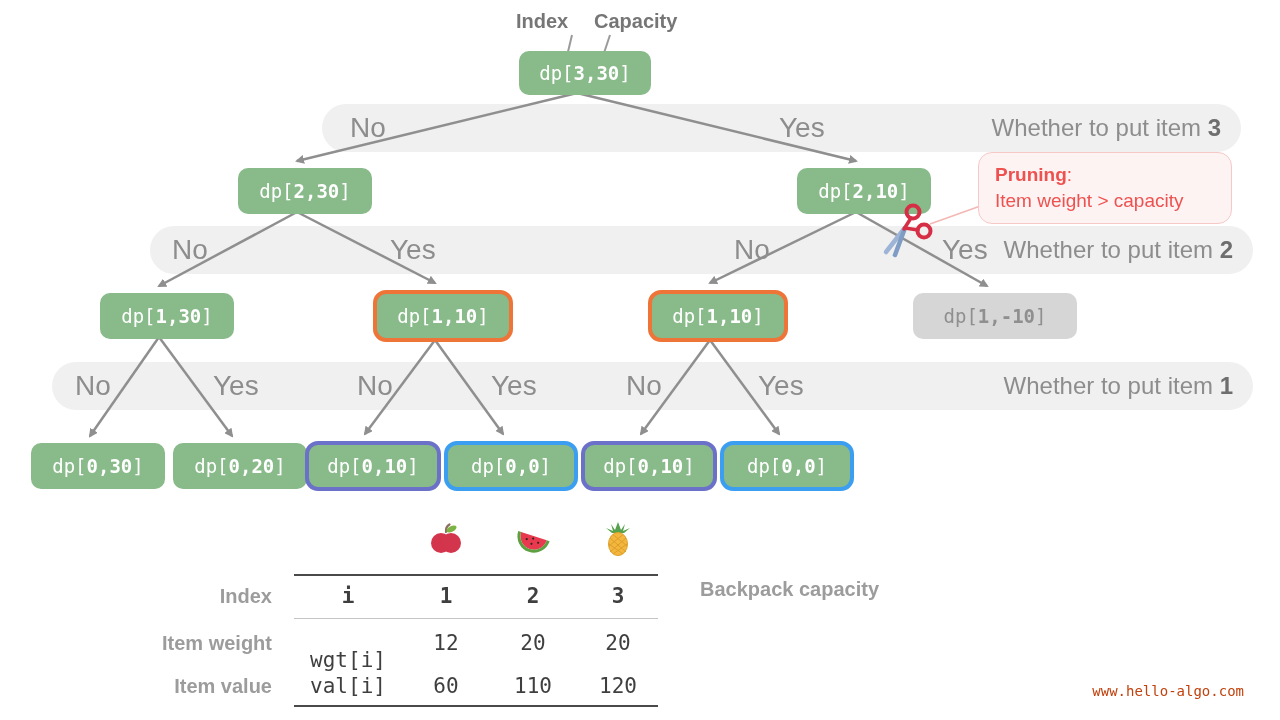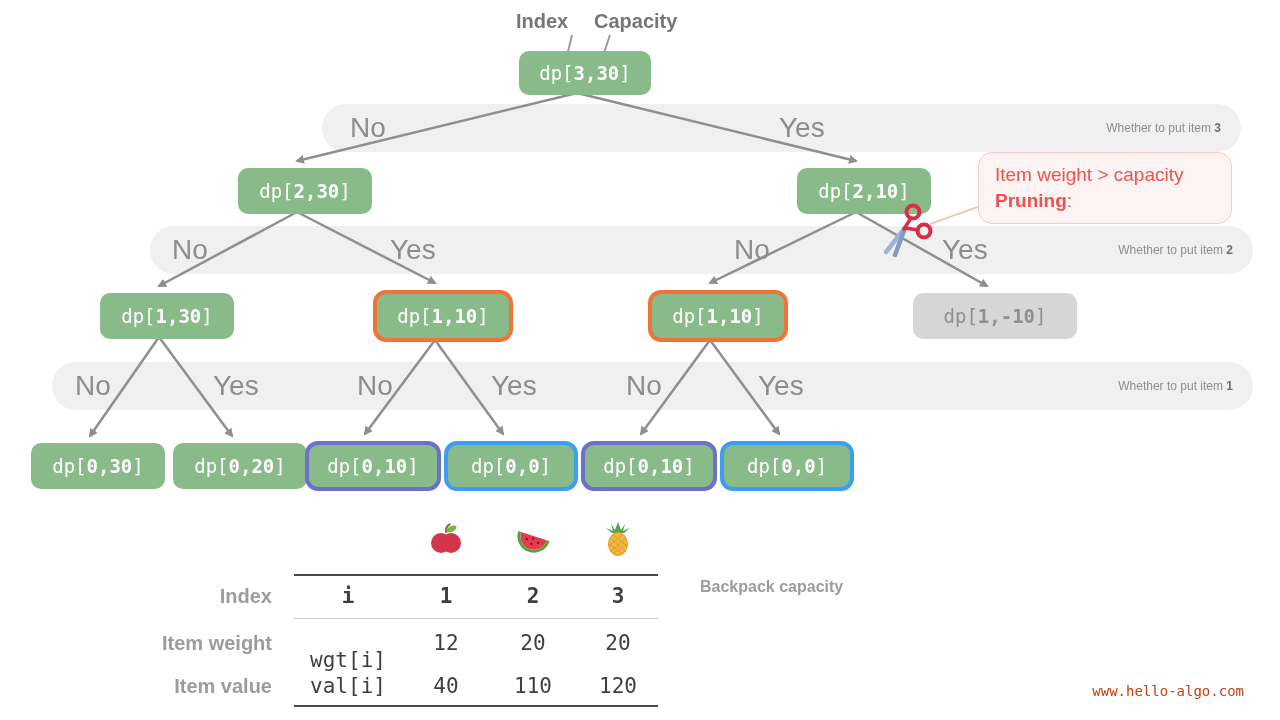--- a/index.html
+++ b/index.html
@@ -8,21 +8,21 @@
   .layer{position:absolute;left:0;top:0;width:1280px;height:720px;}
   #bands-layer{z-index:1;}
   #svg-layer{z-index:2;}
   #nodes-layer{z-index:3;margin-left:8px;}
   #anno-layer{z-index:4;pointer-events:none;}
 
   .band{position:absolute;background:var(--band-bg,#f0f0f0);border-radius:24px;}
   .band-label{position:absolute;top:50%;transform:translateY(-50%);
               font-size:28px;color:#8d8d8d;white-space:nowrap;}
   .band-q{position:absolute;right:20px;top:50%;transform:translateY(-50%);
-          font-size:12px;color:#8d8d8d;white-space:nowrap;}
+          font-size:24px;color:#8d8d8d;white-space:nowrap;}
   .band-q b{color:#6e6e6e;}
 
   .node{position:absolute;display:flex;align-items:center;justify-content:center;
         font-family:"DejaVu Sans Mono",monospace;font-size:19px;letter-spacing:0;
         color:#fff;background:var(--green,#89ba8a);border-radius:10px;box-sizing:border-box;
         white-space:nowrap;}
   .node b{font-weight:bold;}
   .node.orange{border:4px solid var(--orange,#ee7438);border-radius:13px;}
   .node.purple{border:4px solid var(--purple,#6b70c8);border-radius:13px;}
   .node.blue{border:4px solid var(--blue,#3c9ef0);border-radius:13px;}
@@ -39,21 +39,21 @@
 
   .tbl-label{position:absolute;width:190px;text-align:right;transform:translateY(-50%);
              font-size:20px;font-weight:bold;color:#9c9c9c;white-space:nowrap;}
   .tbl-cell{position:absolute;transform:translate(-50%,-50%);
             font-family:"DejaVu Sans Mono",monospace;font-size:21px;color:#3f3f3f;white-space:nowrap;}
   .tbl-cell.hdr{font-weight:bold;}
   .tbl-line{position:absolute;}
   .fruit{position:absolute;transform:translate(-50%,-50%);}
 
   .capacity-block{position:absolute;left:700px;top:578px;}
-  .capacity-block .lbl{font-size:16px;font-weight:bold;color:#9c9c9c;}
+  .capacity-block .lbl{font-size:20px;font-weight:bold;color:#9c9c9c;}
   .capacity-block .val{margin-top:16px;font-family:"DejaVu Sans Mono",monospace;
                        font-size:22px;color:#3f3f3f;}
   .watermark{position:absolute;right:36px;top:683px;font-family:"DejaVu Sans Mono",monospace;
              font-size:14px;color:#c2410c;}
 </style>
 </head>
 <body>
 
 <div id="stage" style="--green: #89ba8a; --orange: #ee7438; --purple: #6b70c8; --blue: #3c9ef0; --band-bg: #f0f0f0; --red: #ee5250;">
 
@@ -174,22 +174,22 @@
         <b>0,0</b>
         <span>]</span>
       </div>
     </div>
 
   <div id="anno-layer" class="layer">
     <span class="hdr-label" style="left:516px;">Index</span>
     <span class="hdr-label" style="left:594px;">Capacity</span>
 
     <div class="pruning">
+      <div><span class="t">Pruning</span><span>:</span></div>
       <div>Item weight &gt; capacity</div>
-      <div><span class="t">Pruning</span><span>:</span></div>
     </div>
 
     <svg class="scissors" width="58" height="58" viewBox="0 0 58 58">
       <line x1="26" y1="27" x2="8" y2="50" stroke="#9db4d6" stroke-width="4.5" stroke-linecap="round"></line>
       <line x1="27" y1="26" x2="17" y2="53" stroke="#7e9cc4" stroke-width="4.5" stroke-linecap="round"></line>
       <line x1="26" y1="27" x2="33" y2="16" stroke="#d62f45" stroke-width="3.5" stroke-linecap="round"></line>
       <line x1="27" y1="26" x2="40" y2="28" stroke="#d62f45" stroke-width="3.5" stroke-linecap="round"></line>
       <circle cx="35" cy="10" r="6.5" fill="none" stroke="#d62f45" stroke-width="4"></circle>
       <circle cx="46" cy="29" r="6.5" fill="none" stroke="#d62f45" stroke-width="4"></circle>
     </svg>
@@ -231,21 +231,21 @@
         <span class="tbl-cell hdr" style="left: 446px; top: 596px;">1</span>
         <span class="tbl-cell hdr" style="left: 533px; top: 596px;">2</span>
         <span class="tbl-cell hdr" style="left: 618px; top: 596px;">3</span>
         <div class="tbl-label" style="left: 82px; top: 643px;">Item weight</div>
         <span class="tbl-cell" style="left: 348px; top: 660px;">wgt[i]</span>
         <span class="tbl-cell" style="left: 446px; top: 643px;">12</span>
         <span class="tbl-cell" style="left: 533px; top: 643px;">20</span>
         <span class="tbl-cell" style="left: 618px; top: 643px;">20</span>
         <div class="tbl-label" style="left: 82px; top: 686px;">Item value</div>
         <span class="tbl-cell" style="left: 348px; top: 686px;">val[i]</span>
-        <span class="tbl-cell" style="left: 446px; top: 686px;">40</span>
+        <span class="tbl-cell" style="left: 446px; top: 686px;">60</span>
         <span class="tbl-cell" style="left: 533px; top: 686px;">110</span>
         <span class="tbl-cell" style="left: 618px; top: 686px;">120</span>
       </div>
 
     <div class="capacity-block">
       <div class="lbl">Backpack capacity</div>
     </div>
 
     <div class="watermark">www.hello-algo.com</div>
   </div>

